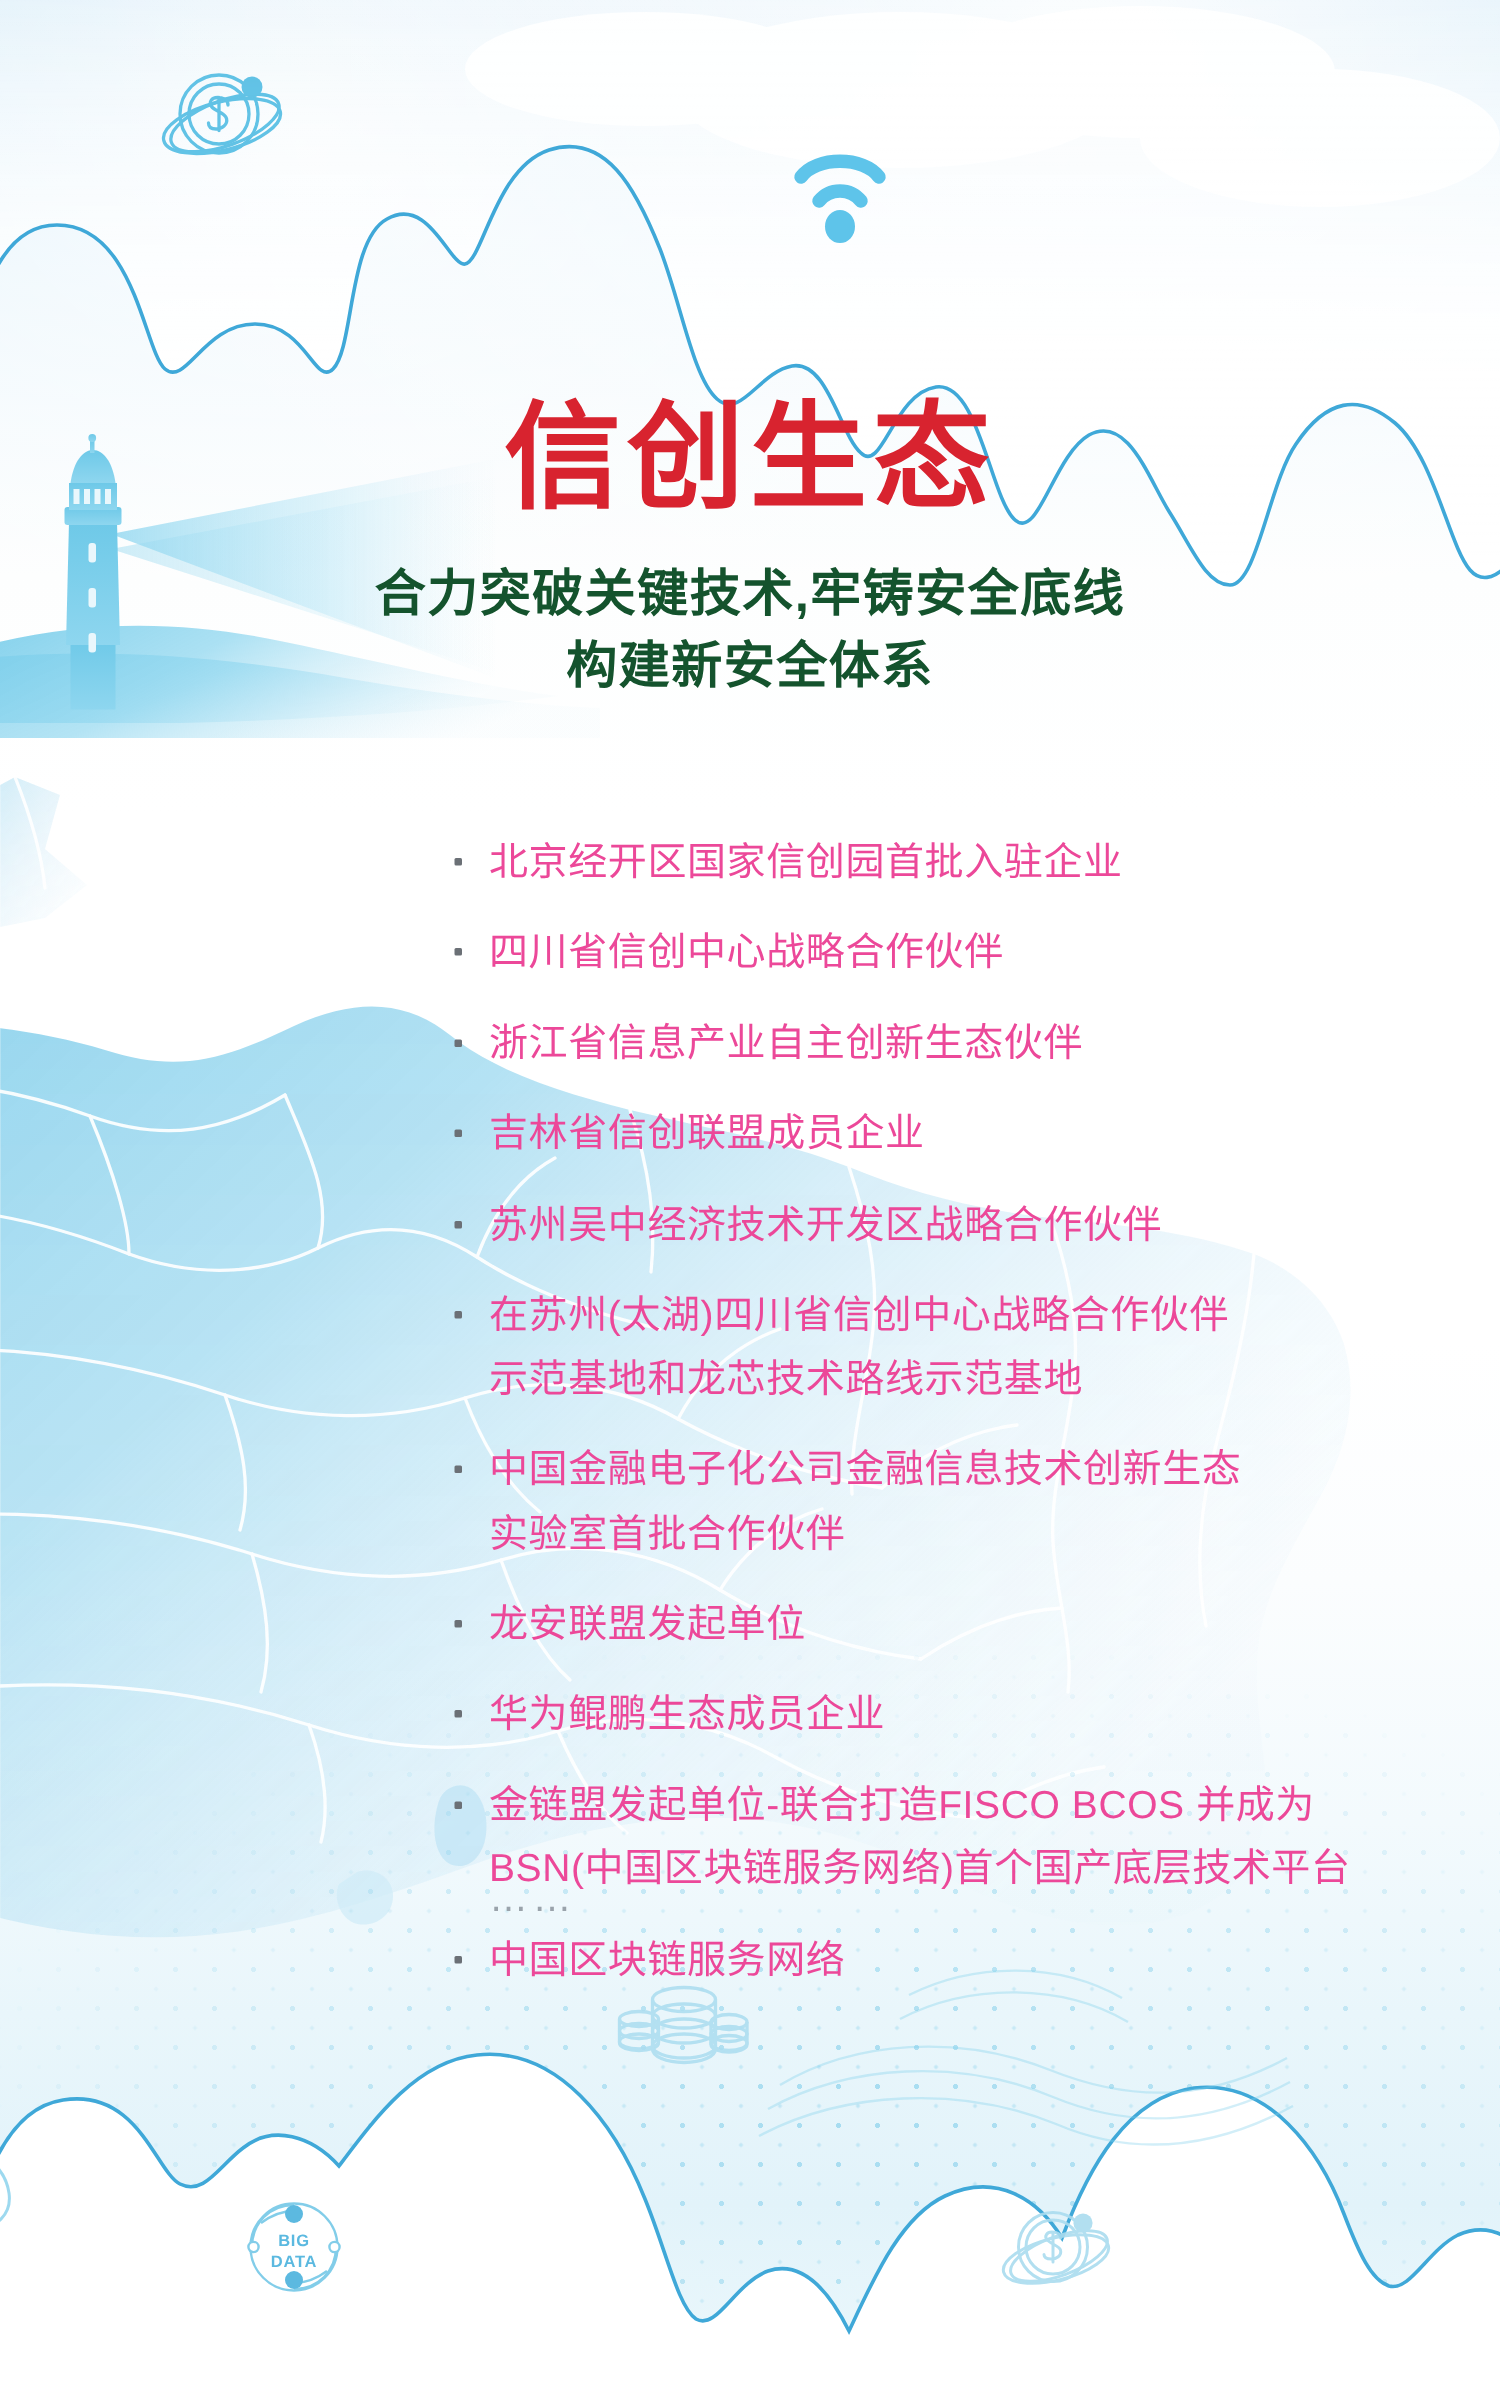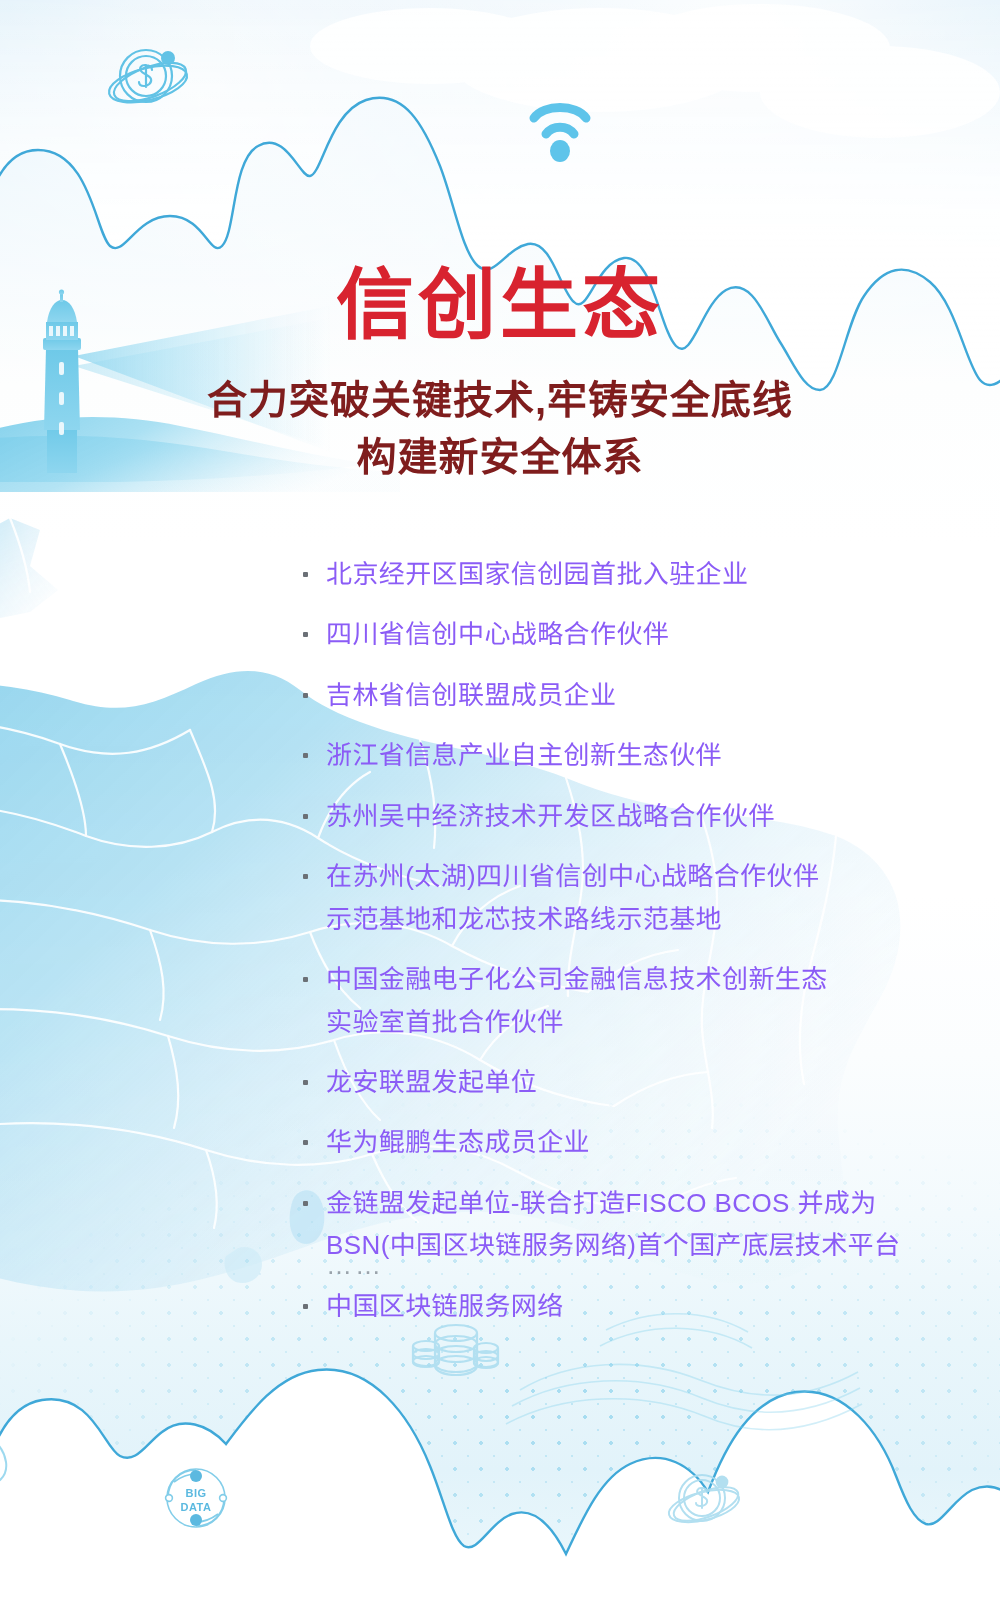--- a/index.html
+++ b/index.html
@@ -94,24 +94,24 @@
     font-weight: 700;
     letter-spacing: 4px;
     color: #d8232f;
     margin: 0;
     padding: 0;
   }
 
   .subtitle {
     margin: 0;
     padding: 0;
-    font-size: 40px;
+    font-size: 34px;
     line-height: 1.42;
     font-weight: 700;
-    color: #7f1d1d;
+    color: #14532d;
     letter-spacing: 1px;
   }
   .subtitle .sub-line { display: block; }
   .sub-line-1 { margin-top: 28px; }
 
   
   .eco-list {
     position: absolute;
     top: 556px;
     left: 300px;
@@ -119,21 +119,21 @@
     list-style: none;
     margin: 0;
     padding: 0;
   }
   .eco-item {
     position: relative;
     padding-left: 26px;
     margin-bottom: 23px;
     font-size: 26px;
     line-height: 1.44;
-    color: #8b5cf6;
+    color: #ec4899;
     letter-spacing: 0.4px;
   }
   .eco-item .bullet {
     position: absolute;
     left: 3px;
     top: 16px;
     width: 5px;
     height: 5px;
     background: #6b7076;
     border-radius: 1px;
@@ -454,25 +454,25 @@
         <li class="eco-item">
           <span class="bullet"></span>
           <span class="line">北京经开区国家信创园首批入驻企业</span>
         </li>
         <li class="eco-item">
           <span class="bullet"></span>
           <span class="line">四川省信创中心战略合作伙伴</span>
         </li>
         <li class="eco-item">
           <span class="bullet"></span>
+          <span class="line">浙江省信息产业自主创新生态伙伴</span>
+        </li>
+        <li class="eco-item">
+          <span class="bullet"></span>
           <span class="line">吉林省信创联盟成员企业</span>
-        </li>
-        <li class="eco-item">
-          <span class="bullet"></span>
-          <span class="line">浙江省信息产业自主创新生态伙伴</span>
         </li>
         <li class="eco-item">
           <span class="bullet"></span>
           <span class="line">苏州吴中经济技术开发区战略合作伙伴</span>
         </li>
         <li class="eco-item">
           <span class="bullet"></span>
           <span class="line">在苏州(太湖)四川省信创中心战略合作伙伴</span>
           <span class="line">示范基地和龙芯技术路线示范基地</span>
         </li>

